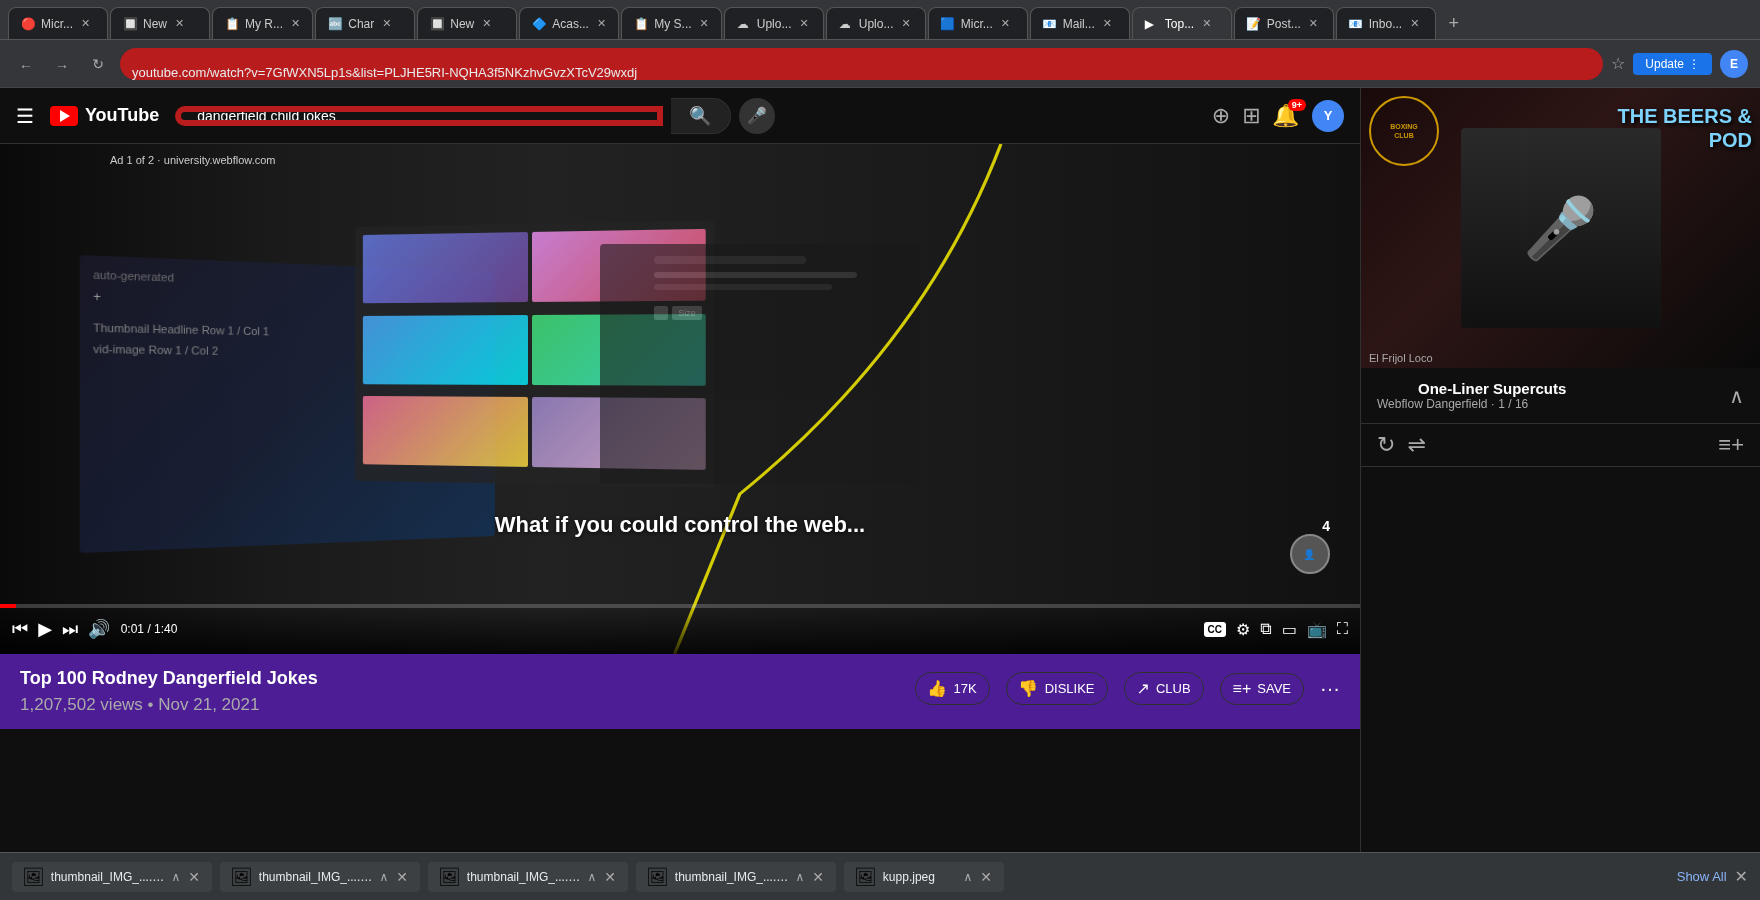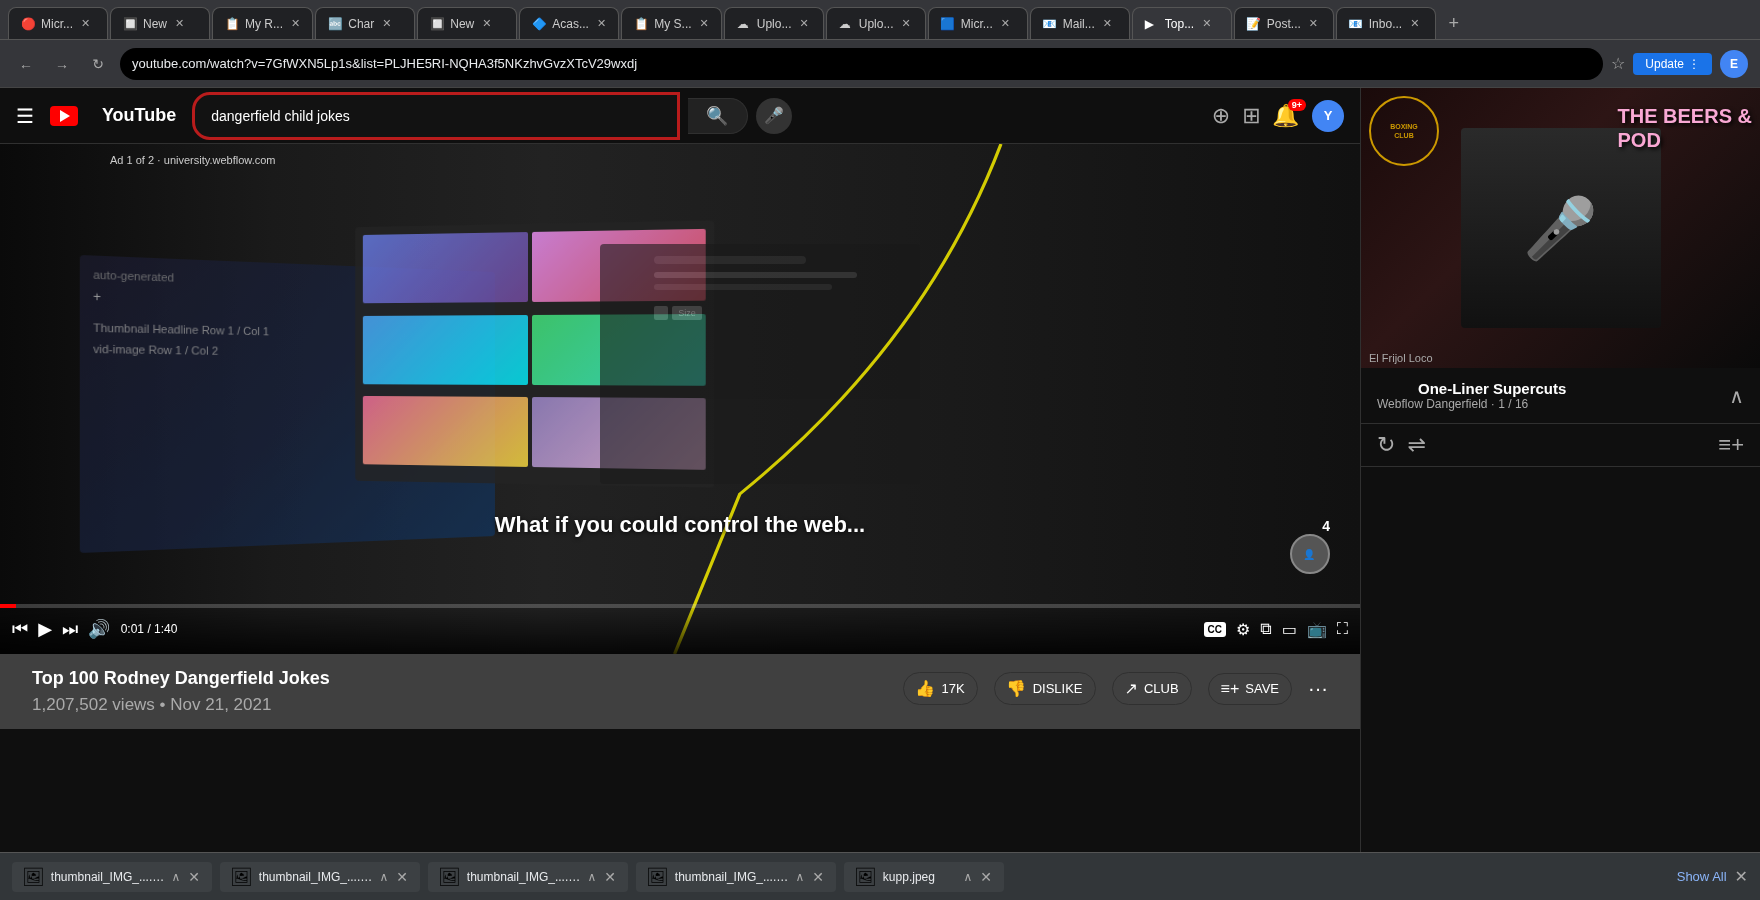--- a/index.html
+++ b/index.html
@@ -30,22 +30,22 @@
     .address-bar {
       height: 48px; background: #35363a; display: flex; align-items: center;
       padding: 0 12px; gap: 8px; border-bottom: 1px solid #444;
     }
     .nav-btn { 
       width: 28px; height: 28px; border-radius: 50%; display: flex; align-items: center;
       justify-content: center; color: #aaa; cursor: pointer; font-size: 14px;
       background: transparent; border: none;
     }
     .url-bar {
-      flex: 1; height: 32px; background: #000000; border-radius: 16px;
-      display: flex; align-items: center; padding: 0 12px; color: #e8eaed; font-size: 13px;
+      flex: 1; height: 32px; background: #b91c1c; border-radius: 16px;
+      display: flex; align-items: flex-end; padding: 0 12px; color: #e8eaed; font-size: 13px;
     }
     .address-actions { display: flex; align-items: center; gap: 8px; }
     .addr-icon { color: #aaa; font-size: 16px; cursor: pointer; }
     .update-btn {
       background: #1a73e8; color: white; border: none; border-radius: 4px;
       padding: 4px 12px; font-size: 12px; cursor: pointer; display: flex; align-items: center; gap: 4px;
     }
     .profile-icon {
       width: 28px; height: 28px; border-radius: 50%; background: #4285f4;
       display: flex; align-items: center; justify-content: center; color: white; font-size: 12px; font-weight: bold;
@@ -56,27 +56,27 @@
 
     
     .youtube-area { flex: 1; background: #0f0f0f; display: flex; flex-direction: column; overflow: hidden; }
 
     
     .yt-header {
       height: 56px; background: #0f0f0f; display: flex; align-items: center;
       padding: 0 16px; gap: 16px; border-bottom: 1px solid #303030;
     }
     .yt-menu { color: #fff; font-size: 20px; cursor: pointer; }
-    .yt-logo { display: flex; align-items: center; gap: 20px; }
+    .yt-logo { display: flex; align-items: center; gap: 3px; }
     .yt-logo-icon { width: 28px; height: 20px; background: #ff0000; border-radius: 4px; display: flex; align-items: center; justify-content: center; }
     .yt-logo-play { width: 0; height: 0; border-left: 10px solid white; border-top: 6px solid transparent; border-bottom: 6px solid transparent; margin-left: 2px; }
     .yt-logo-text { color: #fff; font-size: 18px; font-weight: bold; margin-left: 4px; }
     .yt-search-container { flex: 1; display: flex; align-items: center; gap: 8px; max-width: 600px; }
     .yt-search {
-      flex: 1; height: 48px; background: #121212; border: 3px solid #b91c1c;
+      flex: 1; height: 20px; background: #121212; border: 6px solid #b91c1c;
       border-radius: 18px 0 0 18px; color: #fff; padding: 0 16px; font-size: 14px;
       outline: none;
     }
     .yt-search-btn {
       width: 60px; height: 36px; background: #222; border: 1px solid #303030;
       border-left: none; border-radius: 0 18px 18px 0; color: #aaa; cursor: pointer;
       display: flex; align-items: center; justify-content: center; font-size: 18px;
     }
     .yt-mic { width: 36px; height: 36px; background: #333; border-radius: 50%; display: flex; align-items: center; justify-content: center; color: #aaa; cursor: pointer; font-size: 16px; }
     .yt-right-icons { display: flex; align-items: center; gap: 12px; margin-left: auto; }
@@ -134,21 +134,21 @@
       position: absolute; top: 0; left: 0; right: 0; height: 4px; background: rgba(255,255,255,0.2); cursor: pointer;
     }
     .progress-fill { height: 100%; width: 1.2%; background: #ff0000; }
     .ctrl-btn { color: #fff; font-size: 18px; cursor: pointer; background: none; border: none; }
     .time-display { color: #fff; font-size: 12px; }
     .ctrl-spacer { flex: 1; }
     .ctrl-btn-sm { color: #fff; font-size: 16px; cursor: pointer; background: none; border: none; }
 
     
     .video-info {
-      background: #404040; padding: 14px 32px; display: flex;
+      background: #4c1d95; padding: 14px 20px; display: flex;
       justify-content: space-between; align-items: flex-start;
     }
     .video-left { flex: 1; }
     .video-title { color: #fff; font-size: 18px; font-weight: 700; margin-bottom: 6px; }
     .video-meta { color: #aaa; font-size: 17px; }
     .video-actions {
       display: flex; align-items: center; gap: 16px; margin-top: 4px;
     }
     .action-btn {
       display: flex; align-items: center; gap: 6px; color: #fff; font-size: 13px;
@@ -439,21 +439,21 @@
       <div style="width:100%; height:280px; background:#000; position:relative; overflow:hidden; flex-shrink:0;">
 
         <div style="position:absolute; top:8px; left:8px; width:70px; height:70px; border:2px solid #cc9900; border-radius:50%; display:flex; flex-direction:column; align-items:center; justify-content:center; color:#cc9900; font-size:7px; font-weight:bold; text-align:center; z-index:5; line-height:1.3">
           BOXING<br>CLUB
         </div>
 
         <div style="width:100%; height:100%; background:linear-gradient(135deg, #1a0a0a 0%, #2d1515 40%, #0a0a0a 100%); display:flex; align-items:center; justify-content:center;">
           <div style="width:200px; height:200px; background:linear-gradient(180deg,#2a2a2a,#111); border-radius:4px; display:flex; align-items:center; justify-content:center; color:#888; font-size:60px;">🎤</div>
         </div>
 
-        <div style="position:absolute; top:16px; right:8px; color:#f9a8d4; font-size:20px; font-weight:bold; text-shadow:2px 2px 4px #000; line-height:1.2; ">
+        <div style="position:absolute; top:16px; right:8px; color:#7dd3fc; font-size:20px; font-weight:bold; text-shadow:2px 2px 4px #000; line-height:1.2; text-align:right;">
           <div>THE BEERS &amp;</div>
           <div>POD</div>
         </div>
 
         <div style="position:absolute; bottom:4px; left:8px; color:#aaa; font-size:11px;">
           <span>El Frijol Loco</span>
         </div>
       </div>
 
       <div class="playlist-header">

